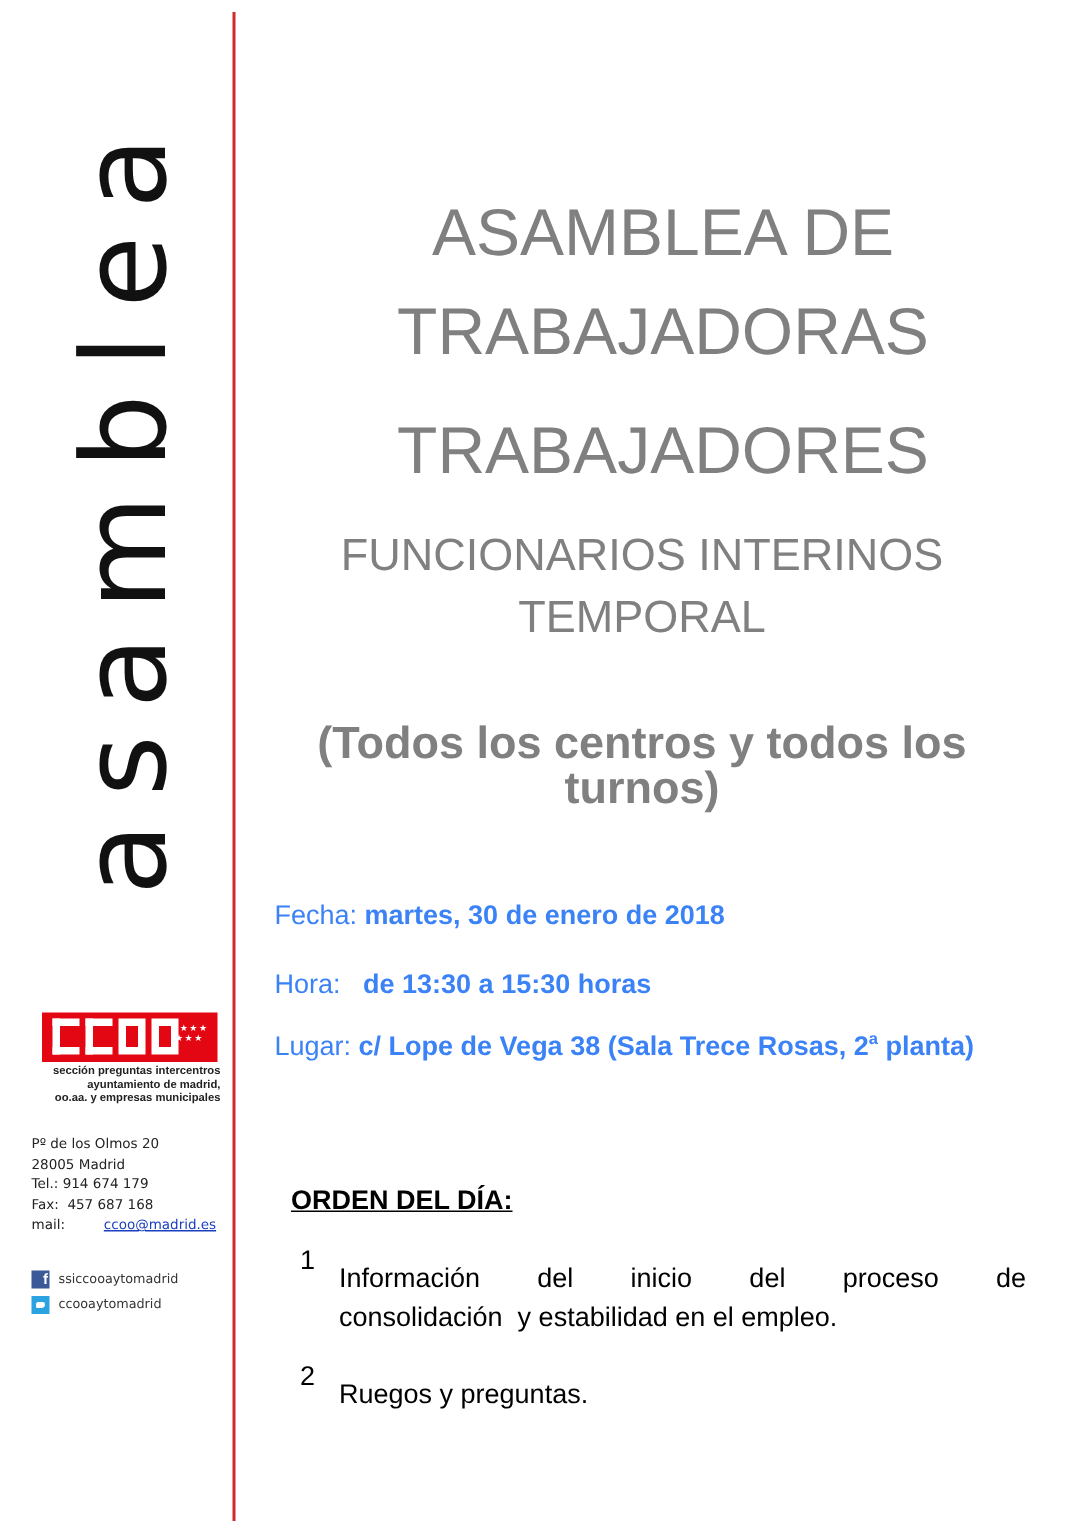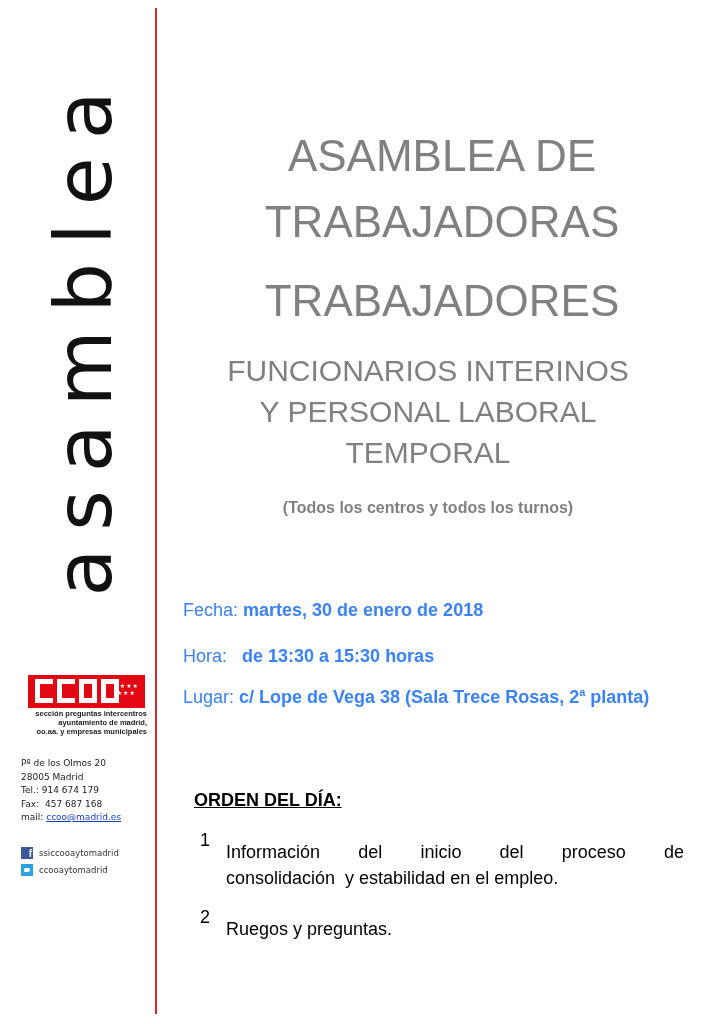--- a/index.html
+++ b/index.html
@@ -16,34 +16,34 @@
     }
 
     .logo-box { position: absolute; left: 28px; top: 675px; width: 117px; height: 33px; background: #e30613; }
     .logo-letters { position: absolute; left: 7px; top: 4px; display: flex; gap: 4px; }
     .logo-letter { width: 18px; height: 24px; border: 5px solid #fff; box-sizing: border-box; }
     .logo-letter.c { border-right: none; }
     .logo-stars { position: absolute; right: 6px; top: 8px; color: #fff; font-size: 6px; line-height: 7px; letter-spacing: 1px; text-align: center; }
     .logo-sub { position: absolute; left: 20px; top: 709px; width: 127px; text-align: right; font-family: "Liberation Sans", sans-serif; font-weight: bold; font-size: 7.5px; line-height: 9px; color: #222; }
 
     .contact { position: absolute; left: 21px; top: 757px; font-family: "DejaVu Sans", sans-serif; font-size: 9px; line-height: 13.5px; color: #222; }
-    .contact a { color: #1a3fbf; text-decoration: underline; }
+    .contact a { color: #1a3fbf; text-decoration: underline; margin-left: 23px; }
 
     .social { position: absolute; left: 21px; top: 844px; font-family: "DejaVu Sans", sans-serif; font-size: 8.5px; color: #333; }
     .social-row { display: flex; align-items: center; height: 17px; gap: 6px; }
     .fb-icon { width: 12px; height: 12px; background: #3b5998; color: #fff; font-weight: bold; font-size: 10px; line-height: 13px; text-align: right; padding-right: 1px; box-sizing: border-box; font-family: "Liberation Sans", sans-serif; }
     .tw-icon { width: 12px; height: 12px; background: #2aa3e0; position: relative; }
     .tw-icon::after { content: ""; position: absolute; left: 3px; top: 4px; width: 6px; height: 4px; background: #fff; border-radius: 3px 3px 5px 2px; }
 
     .title { position: absolute; left: 160px; width: 564px; text-align: center; font-weight: normal; color: #808080; font-family: "Liberation Sans", sans-serif; }
     .t1 { top: 131px; font-size: 44px; line-height: 50px; }
     .t2 { top: 197px; font-size: 44px; line-height: 50px; }
     .t3 { top: 276px; font-size: 44px; line-height: 50px; }
     .sub { top: 350px; font-size: 30px; line-height: 41px; left: 168px; width: 520px; }
-    .note { position: absolute; top: 493px; left: 168px; width: 520px; text-align: center; font-weight: bold; color: #808080; font-size: 16px; line-height: 30px; }
+    .note { position: absolute; top: 481px; left: 168px; width: 520px; text-align: center; font-weight: bold; color: #808080; font-size: 30px; line-height: 30px; }
 
     .info { position: absolute; left: 183px; font-size: 18px; line-height: 22px; color: #3b82f6; }
     .info b { font-weight: bold; }
     .fecha { top: 599px; }
     .hora { top: 645px; }
     .lugar { top: 686px; width: 510px; }
     .sup { font-size: 11px; vertical-align: super; line-height: 0; }
 
     .orden { position: absolute; left: 182px; top: 790px; font-size: 18px; font-weight: bold; text-decoration: underline; margin-left: 12px; }
     .agenda { position: absolute; left: 200px; top: 827px; width: 484px; font-size: 18px; line-height: 26px; }
@@ -92,21 +92,20 @@
     <span>ccooaytomadrid</span>
   </div>
 </div>
 
 <div class="title t1">ASAMBLEA DE</div>
 <div class="title t2">TRABAJADORAS</div>
 <div class="title t3">TRABAJADORES</div>
 
 <div class="title sub">
   <div>FUNCIONARIOS INTERINOS</div>
-  <div>Y PERSONAL LABORAL</div>
   <div>TEMPORAL</div>
 </div>
 
 <div class="note">(Todos los centros y todos los turnos)</div>
 
 <div class="info fecha"><span style="white-space:pre">Fecha: </span><b>martes, 30 de enero de 2018</b></div>
 <div class="info hora"><span style="white-space:pre">Hora:   </span><b>de 13:30 a 15:30 horas</b></div>
 <div class="info lugar"><span style="white-space:pre">Lugar: </span><b><span>c/ Lope de Vega 38 (Sala Trece Rosas, 2</span><span class="sup">a</span><span> planta)</span></b></div>
 
 <div class="orden">ORDEN DEL DÍA:</div>

